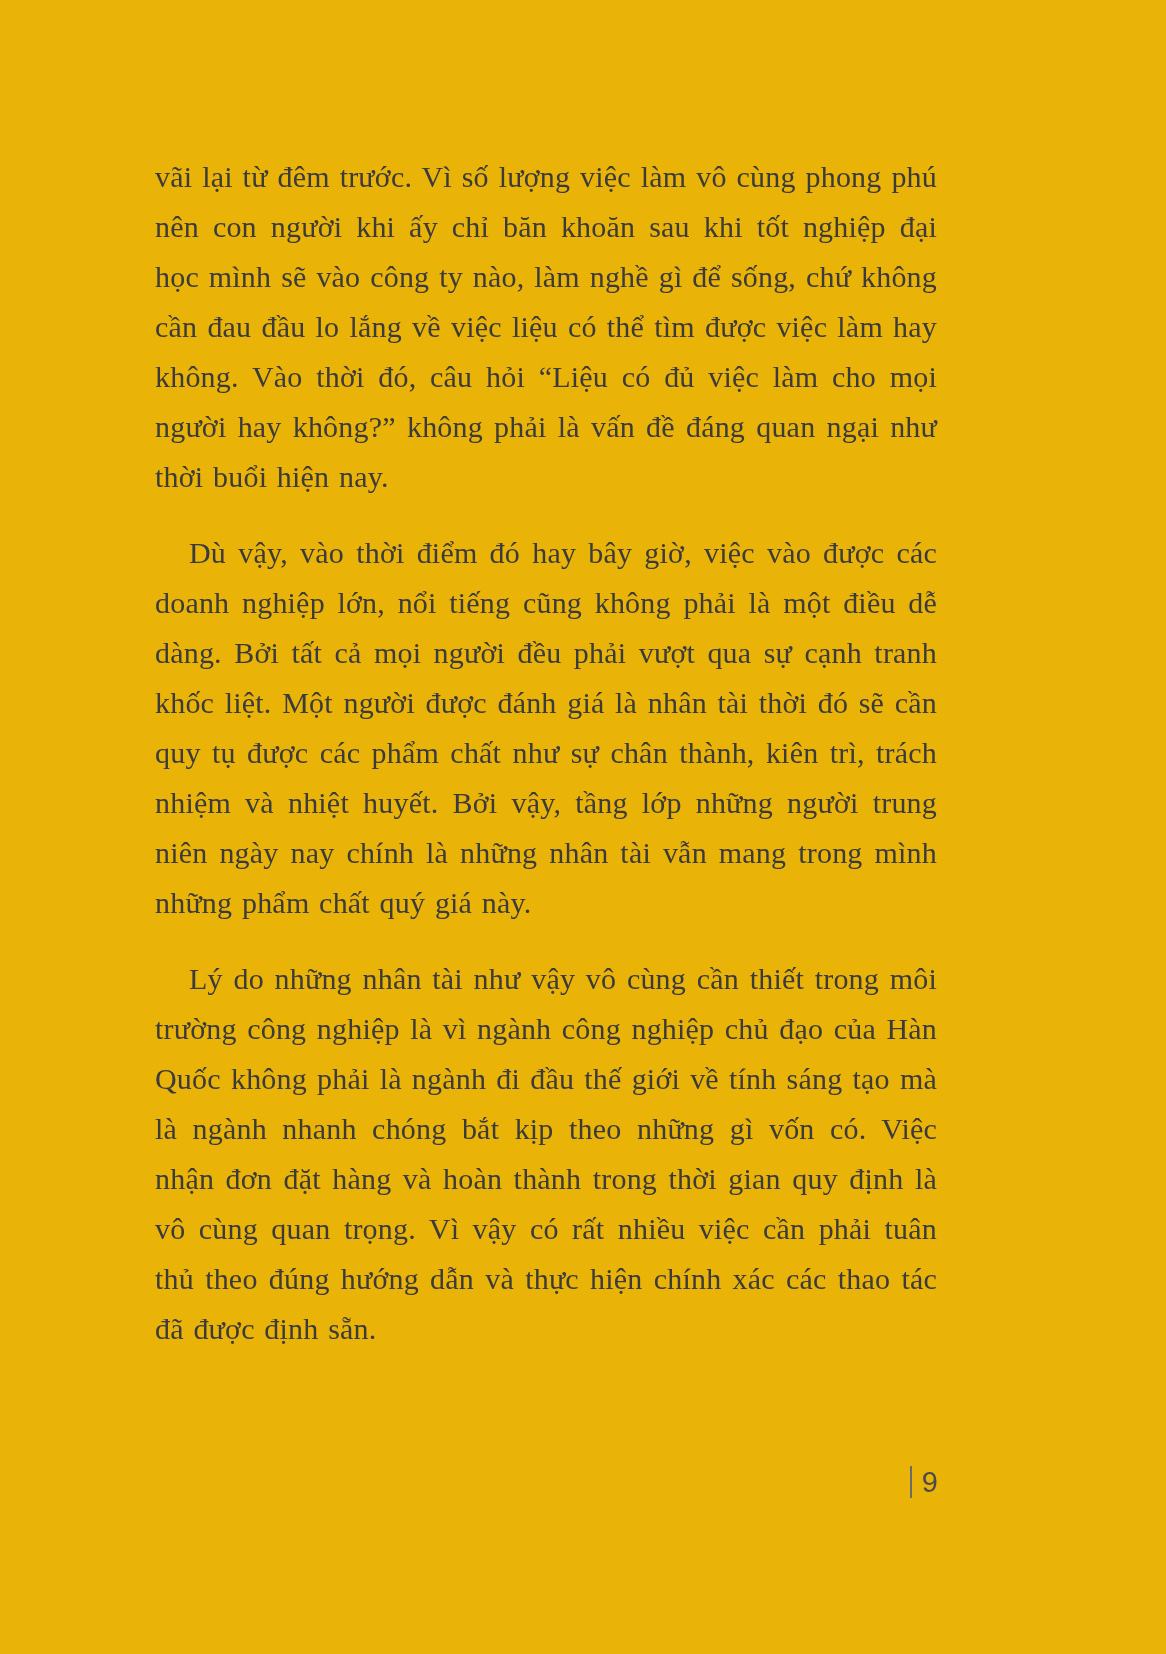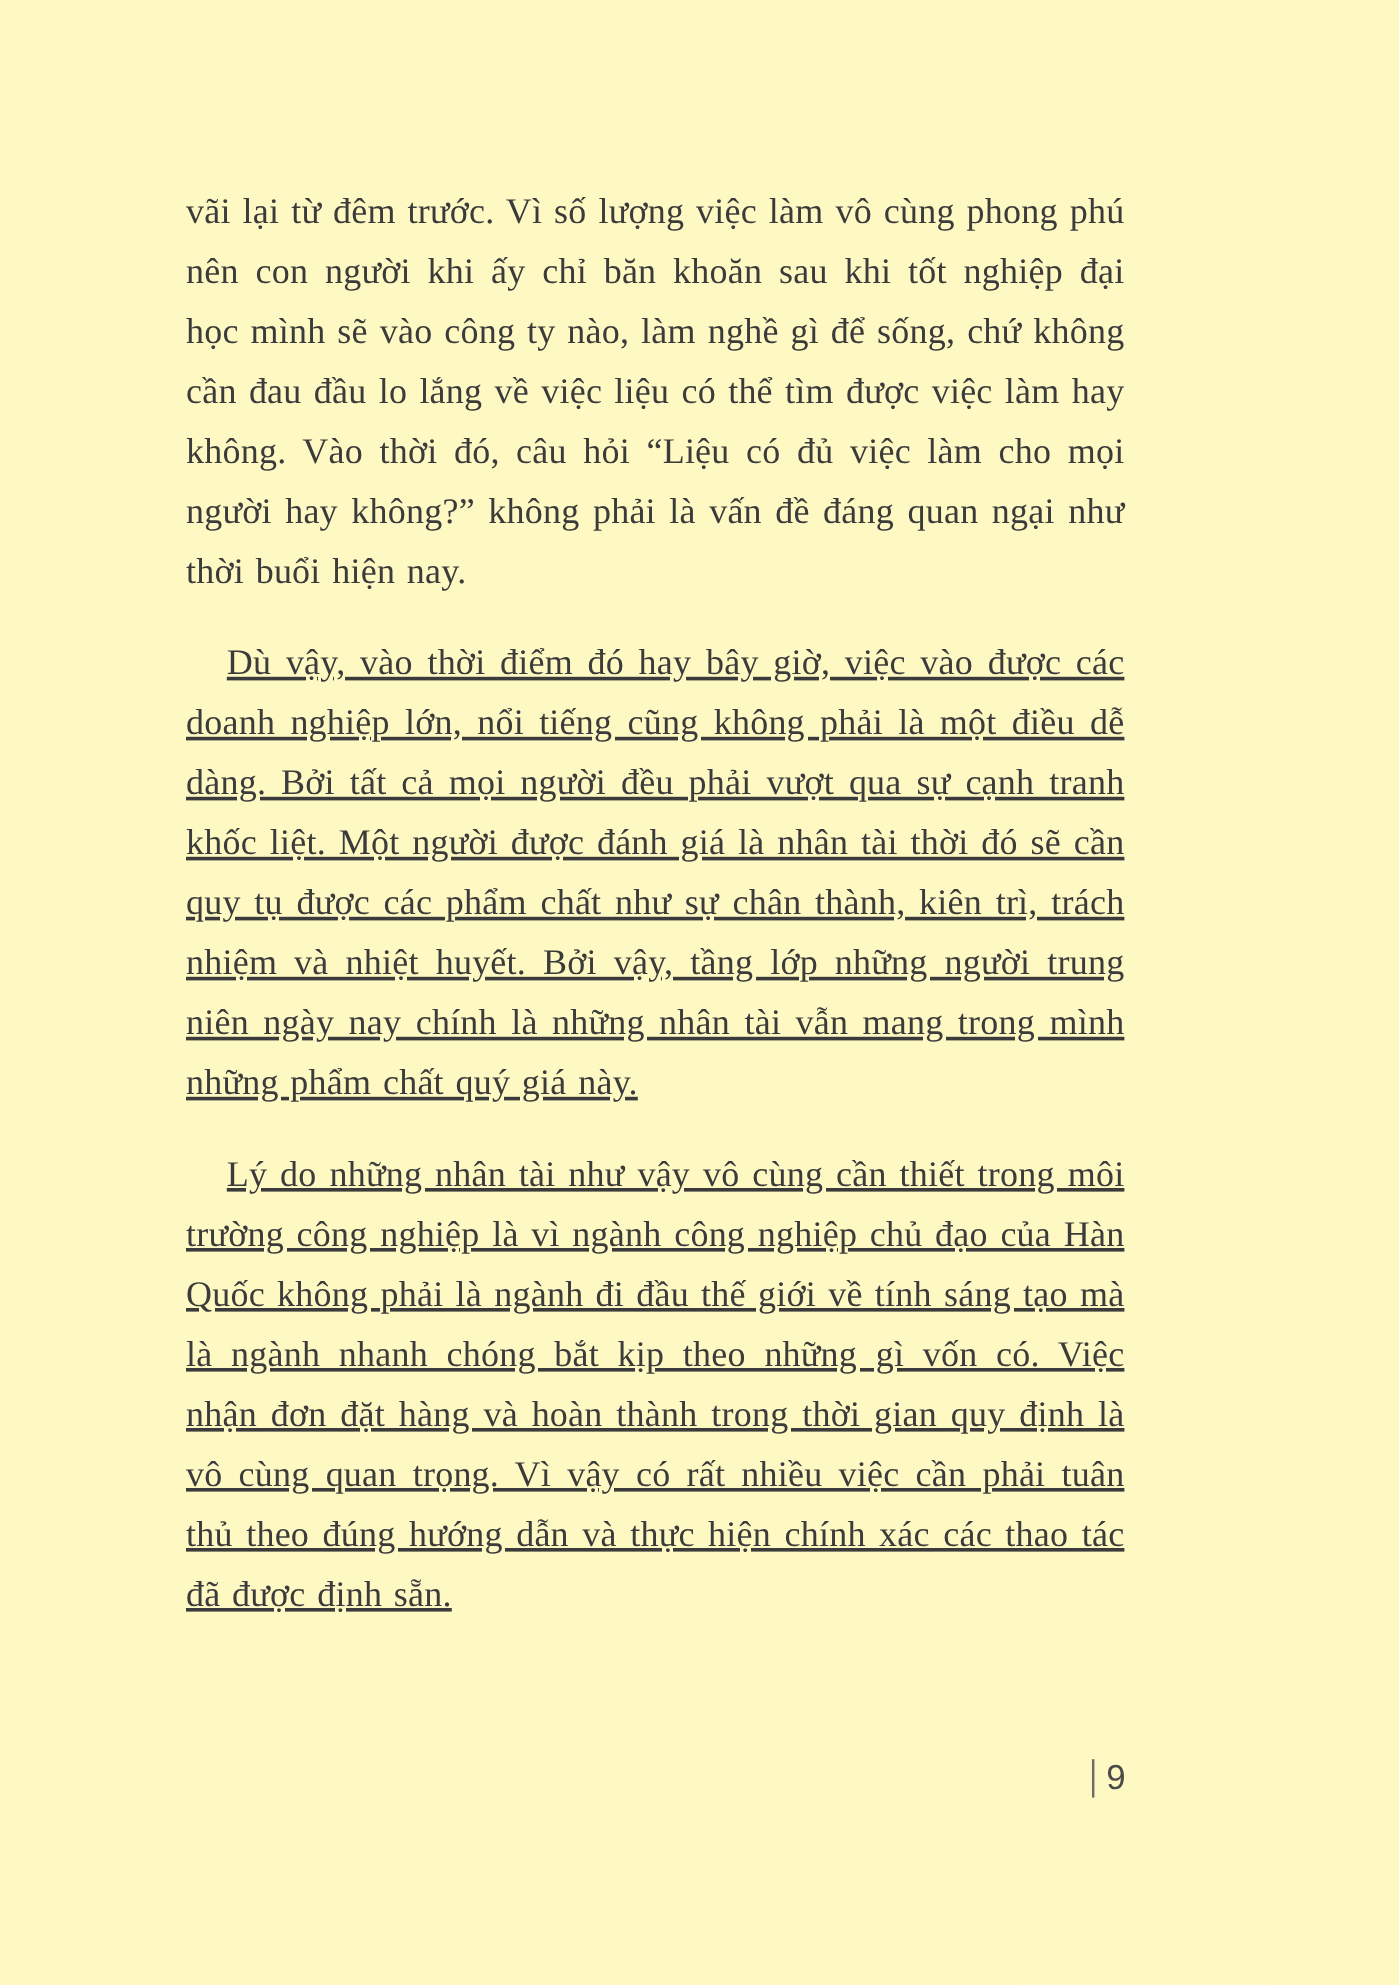--- a/index.html
+++ b/index.html
@@ -10,41 +10,40 @@
   body {
     width: 1166px;
     height: 1654px;
     position: relative;
     font-family: "Liberation Serif", "DejaVu Serif", serif;
     overflow: hidden;
   }
   .page {
     position: absolute;
     inset: 0;
-    background: #fef9c3;
+    background: #eab308;
   }
   .text-block {
     position: absolute;
     left: 155px;
     top: 152px;
     width: 782px;
   }
   .text-block p {
     margin: 0 0 26px 0;
     font-size: 30px;
     line-height: 50px;
     color: #3b3b3b;
     text-align: justify;
     text-justify: inter-word;
     word-spacing: 2px;
     letter-spacing: 0.2px;
   }
   .text-block p.indent {
     text-indent: 34px;
-    text-decoration: underline;
   }
   .page-number {
     position: absolute;
     right: 228px;
     top: 1462px;
     font-size: 30px;
     line-height: 40px;
     color: #4a4a4a;
     display: flex;
     align-items: center;

